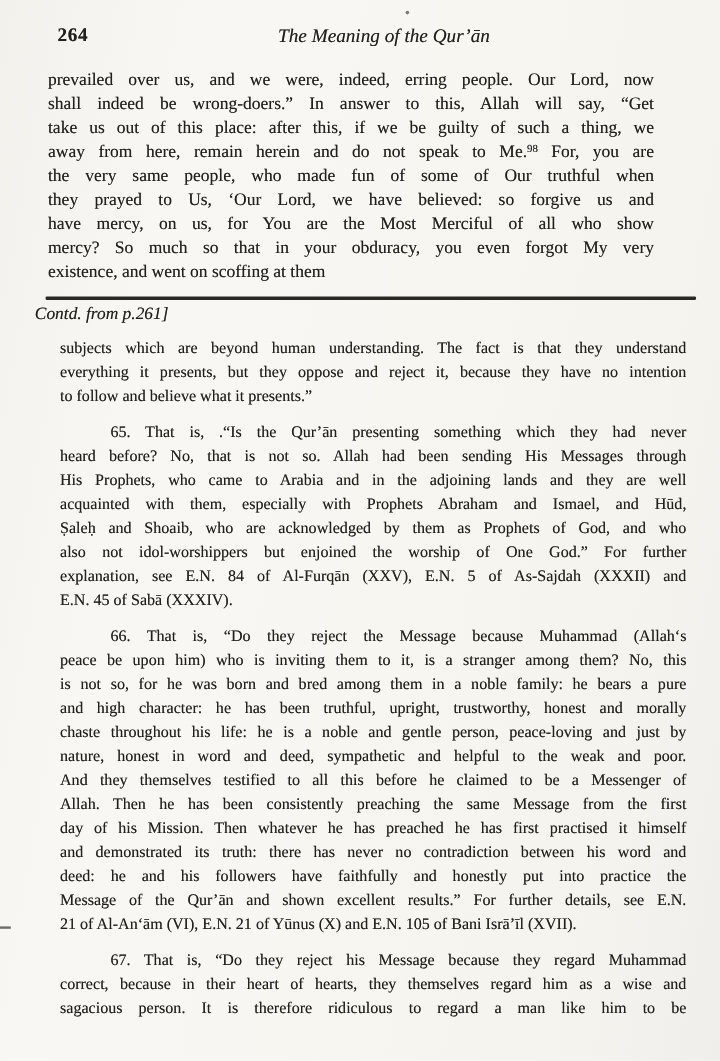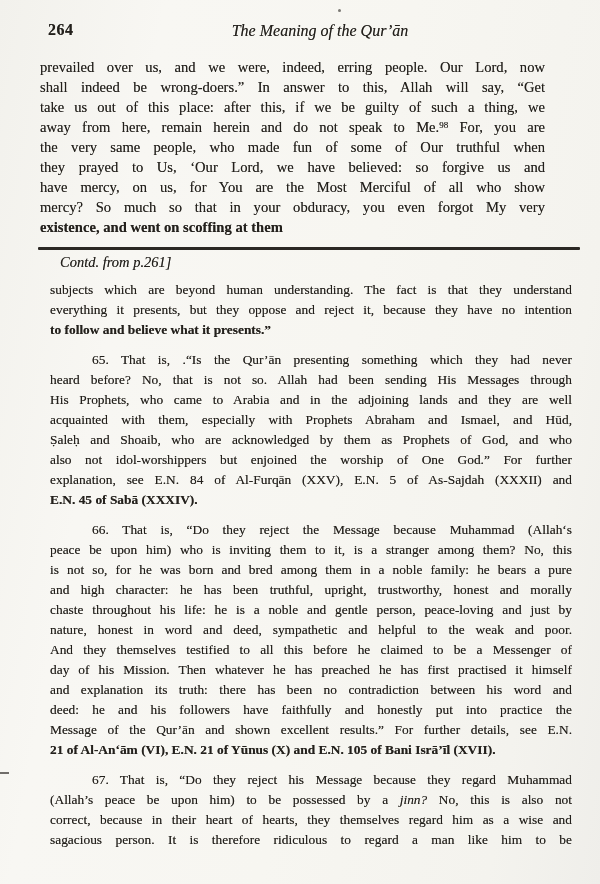--- a/index.html
+++ b/index.html
@@ -30,31 +30,31 @@
     position:absolute; left:38px; top:280px; width:534px;
     font-size:13.4px; line-height:20px;
   }
   .para { margin:0 0 10px 12px; }
 
   .tline {
     white-space:nowrap;
     text-align:justify;
     text-align-last:justify;
   }
-  .tline.lastleft { text-align-last:left;font-weight:bold; }
+  .tline.lastleft { text-align-last:left; }
   .tline.indent { text-indent:42px; }
 
   sup { font-size:9px; line-height:0; vertical-align:4px; }
 
   .rule {
     position:absolute; left:38px; top:247px; width:542px; height:2.5px;
     background:#2b2824; border-radius:1px;
   }
   .contd {
-    position:absolute; left:60px; top:254px;
+    position:absolute; left:29px; top:254px;
     font-style:italic; font-size:14.5px;
   }
 
   .artifact-dash {
     position:absolute; left:0; top:772px; width:9px; height:2px;
     background:rgba(40,36,32,0.65);
   }
   .artifact-dot {
     position:absolute; left:338px; top:9px; width:3px; height:3px;
     border-radius:50%; background:rgba(40,36,32,0.6);
@@ -100,29 +100,29 @@
         <div class="tline lastleft">E.N. 45 of Sabā (XXXIV).</div>
       </div>
       <div class="para">
         <div class="tline indent">66. That is, “Do they reject the Message because Muhammad (Allah‘s</div>
         <div class="tline">peace be upon him) who is inviting them to it, is a stranger among them? No, this</div>
         <div class="tline">is not so, for he was born and bred among them in a noble family: he bears a pure</div>
         <div class="tline">and high character: he has been truthful, upright, trustworthy, honest and morally</div>
         <div class="tline">chaste throughout his life: he is a noble and gentle person, peace-loving and just by</div>
         <div class="tline">nature, honest in word and deed, sympathetic and helpful to the weak and poor.</div>
         <div class="tline">And they themselves testified to all this before he claimed to be a Messenger of</div>
+        <div class="tline">Allah. Then he has been consistently preaching the same Message from the first</div>
         <div class="tline">day of his Mission. Then whatever he has preached he has first practised it himself</div>
-        <div class="tline">and explanation its truth: there has been no contradiction between his word and</div>
+        <div class="tline">and demonstrated its truth: there has never no contradiction between his word and</div>
         <div class="tline">deed: he and his followers have faithfully and honestly put into practice the</div>
         <div class="tline">Message of the Qur’ān and shown excellent results.” For further details, see E.N.</div>
         <div class="tline lastleft">21 of Al-An‘ām (VI), E.N. 21 of Yūnus (X) and E.N. 105 of Bani Isrā’īl (XVII).</div>
       </div>
       <div class="para">
         <div class="tline indent">67. That is, “Do they reject his Message because they regard Muhammad</div>
-        <div class="tline">(Allah’s peace be upon him) to be possessed by a <i>jinn?</i> No, this is also not</div>
         <div class="tline">correct, because in their heart of hearts, they themselves regard him as a wise and</div>
         <div class="tline">sagacious person. It is therefore ridiculous to regard a man like him to be</div>
       </div>
     </div>
 
   <div class="artifact-dash"></div>
   <div class="artifact-dot"></div>
 
 </div>
 

